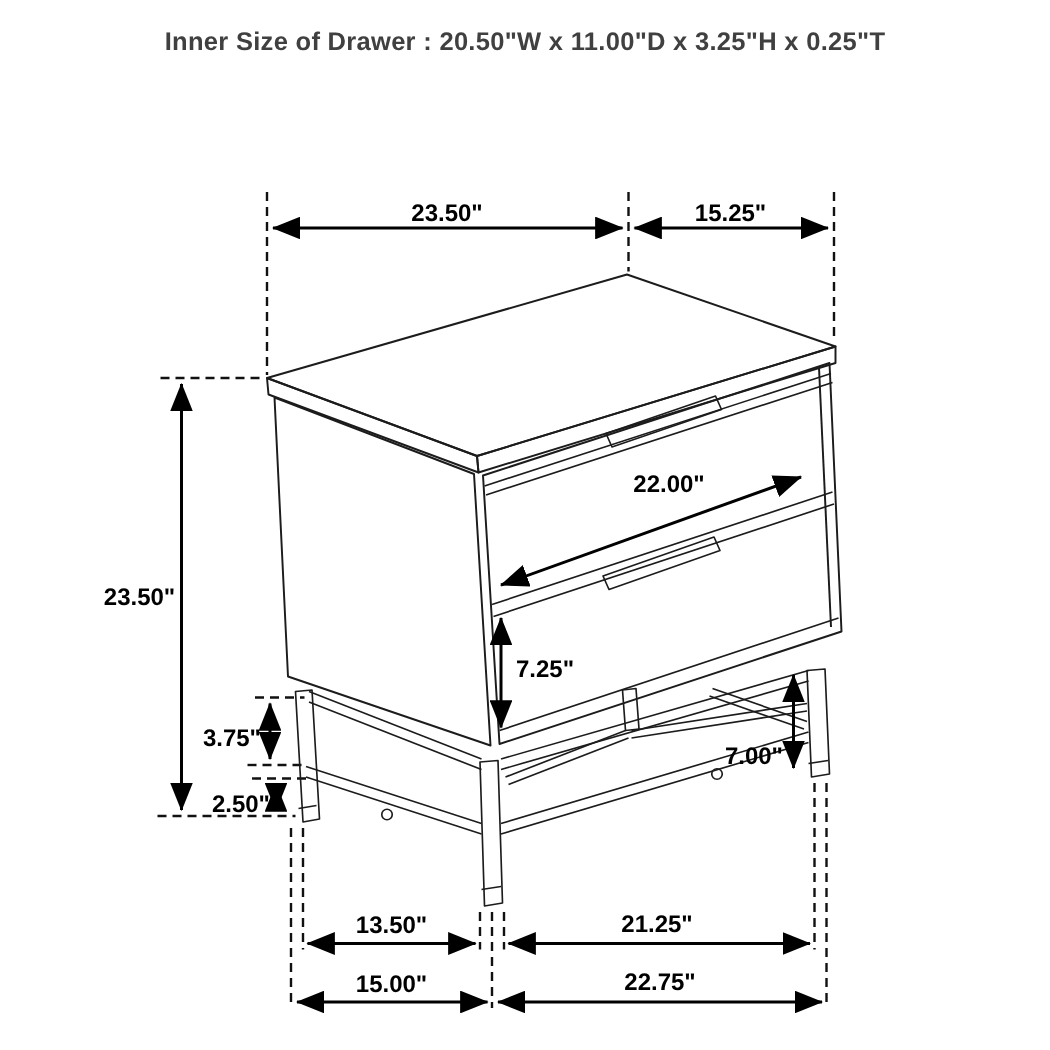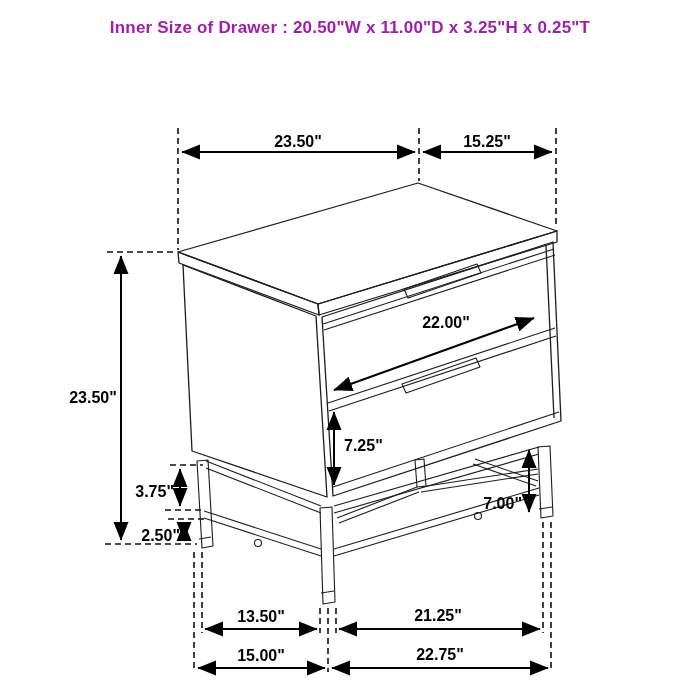--- a/index.html
+++ b/index.html
@@ -1,19 +1,19 @@
 <!DOCTYPE html>
 <html><head>
 <meta charset="utf-8">
 <style>
   html,body{margin:0;padding:0;background:#fff;}
   .stage{position:relative;width:700px;height:700px;background:#fff;overflow:hidden;
          font-family:"Liberation Sans",sans-serif;}
   .title{position:absolute;top:18px;left:0;width:700px;text-align:center;
-         font-size:17px;font-weight:bold;color:#a21caf;letter-spacing:.2px;}
+         font-size:17px;font-weight:bold;color:#404040;letter-spacing:.2px;}
   svg{position:absolute;top:0;left:0;}
   .art{stroke:#1c1c1c;stroke-width:1.3;fill:none;stroke-linejoin:round;}
   .art-thin{stroke:#1c1c1c;stroke-width:1.1;fill:none;stroke-linejoin:round;}
   .dash line{stroke:#111;stroke-width:1.6;stroke-dasharray:6 4;fill:none;}
   .dim line{stroke:#000;stroke-width:2;fill:none;}
   .dim-label{font:bold 16px "Liberation Sans",sans-serif;fill:#000;}
 </style>
 </head>
 <body>
 

